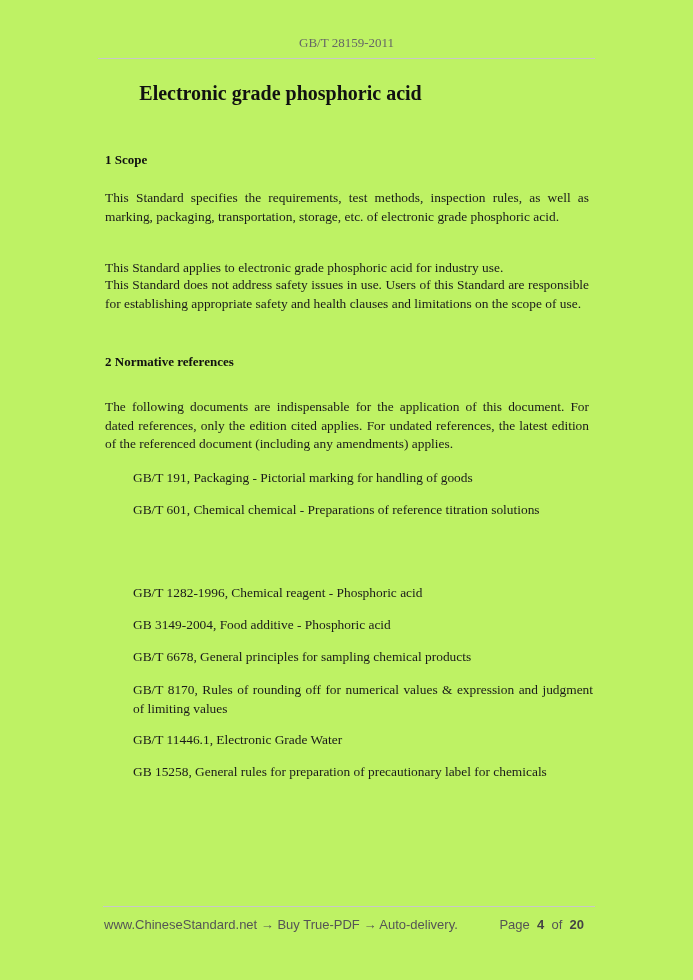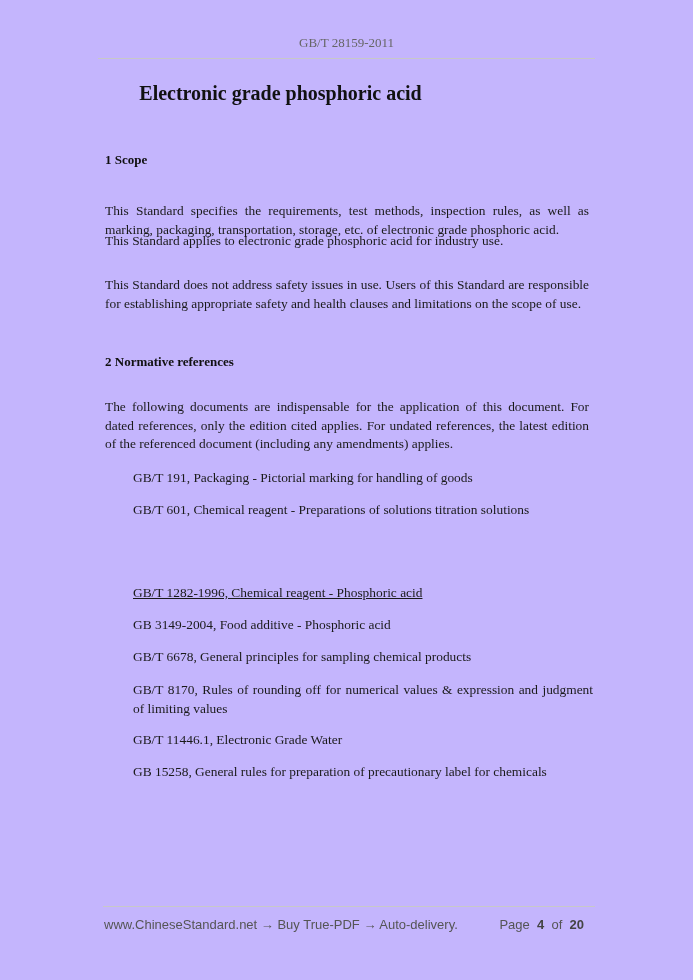--- a/index.html
+++ b/index.html
@@ -1,17 +1,17 @@
 <!DOCTYPE html>
 <html><head>
 <meta charset="utf-8">
 <style>
   html, body { margin: 0; padding: 0; background: #ffffff; }
   body { width: 693px; height: 980px; position: relative; overflow: hidden; }
-  .page { position: absolute; left: 0; top: 0; width: 693px; height: 980px; background: #c4b5fd; }
+  .page { position: absolute; left: 0; top: 0; width: 693px; height: 980px; background: #bef264; }
   .serif { font-family: "Liberation Serif", "DejaVu Serif", serif; }
   .sans { font-family: "Liberation Sans", "DejaVu Sans", sans-serif; }
 
   .hdr-code { position: absolute; top: 35px; left: 0; width: 693px; text-align: center;
               font-size: 13px; color: #666; }
   .hdr-rule { position: absolute; top: 58px; left: 98px; width: 497px; height: 1px; background: #c8c8c8; }
 
   .title { position: absolute; top: 82px; left: 0; width: 561px; text-align: center;
            font-size: 20px; font-weight: bold; color: #111; }
 
@@ -34,31 +34,31 @@
 
 <div class="page">
 
   <div class="hdr-code serif">GB/T 28159-2011</div>
   <div class="hdr-rule"></div>
 
   <div class="title serif">Electronic grade phosphoric acid</div>
 
   <h2 class="h1 serif" style="top:152px;">1 Scope</h2>
 
-  <p class="para serif" style="top:202px;">This Standard specifies the requirements, test methods, inspection rules, as well as marking, packaging, transportation, storage, etc. of electronic grade phosphoric acid.</p>
-  <p class="para serif" style="top:232px;">This Standard applies to electronic grade phosphoric acid for industry use.</p>
+  <p class="para serif" style="top:189px;">This Standard specifies the requirements, test methods, inspection rules, as well as marking, packaging, transportation, storage, etc. of electronic grade phosphoric acid.</p>
+  <p class="para serif" style="top:259px;">This Standard applies to electronic grade phosphoric acid for industry use.</p>
   <p class="para serif" style="top:276px;">This Standard does not address safety issues in use. Users of this Standard are responsible for establishing appropriate safety and health clauses and limitations on the scope of use.</p>
 
   <h2 class="h1 serif" style="top:354px;">2 Normative references</h2>
 
   <p class="para serif" style="top:398px;">The following documents are indispensable for the application of this document. For dated references, only the edition cited applies. For undated references, the latest edition of the referenced document (including any amendments) applies.</p>
 
   <p class="ref serif" style="top:465px;">GB/T 191, Packaging - Pictorial marking for handling of goods</p>
-  <p class="ref serif" style="top:497px;">GB/T 601, Chemical reagent - Preparations of solutions titration solutions</p>
-  <p class="ref serif" style="top:580px;text-decoration:underline;">GB/T 1282-1996, Chemical reagent - Phosphoric acid</p>
+  <p class="ref serif" style="top:497px;">GB/T 601, Chemical chemical - Preparations of reference titration solutions</p>
+  <p class="ref serif" style="top:580px;">GB/T 1282-1996, Chemical reagent - Phosphoric acid</p>
   <p class="ref serif" style="top:612px;">GB 3149-2004, Food additive - Phosphoric acid</p>
   <p class="ref serif" style="top:644px;">GB/T 6678, General principles for sampling chemical products</p>
   <p class="ref serif" style="top:677px;">GB/T 8170, Rules of rounding off for numerical values &amp; expression and judgment of limiting values</p>
   <p class="ref serif" style="top:727px;">GB/T 11446.1, Electronic Grade Water</p>
   <p class="ref serif" style="top:759px;">GB 15258, General rules for preparation of precautionary label for chemicals</p>
 
   <div class="ftr-rule"></div>
   <div class="ftr sans">
     <a>www.ChineseStandard.net</a><span> → Buy True-PDF → Auto-delivery.</span>
     <span class="right">

